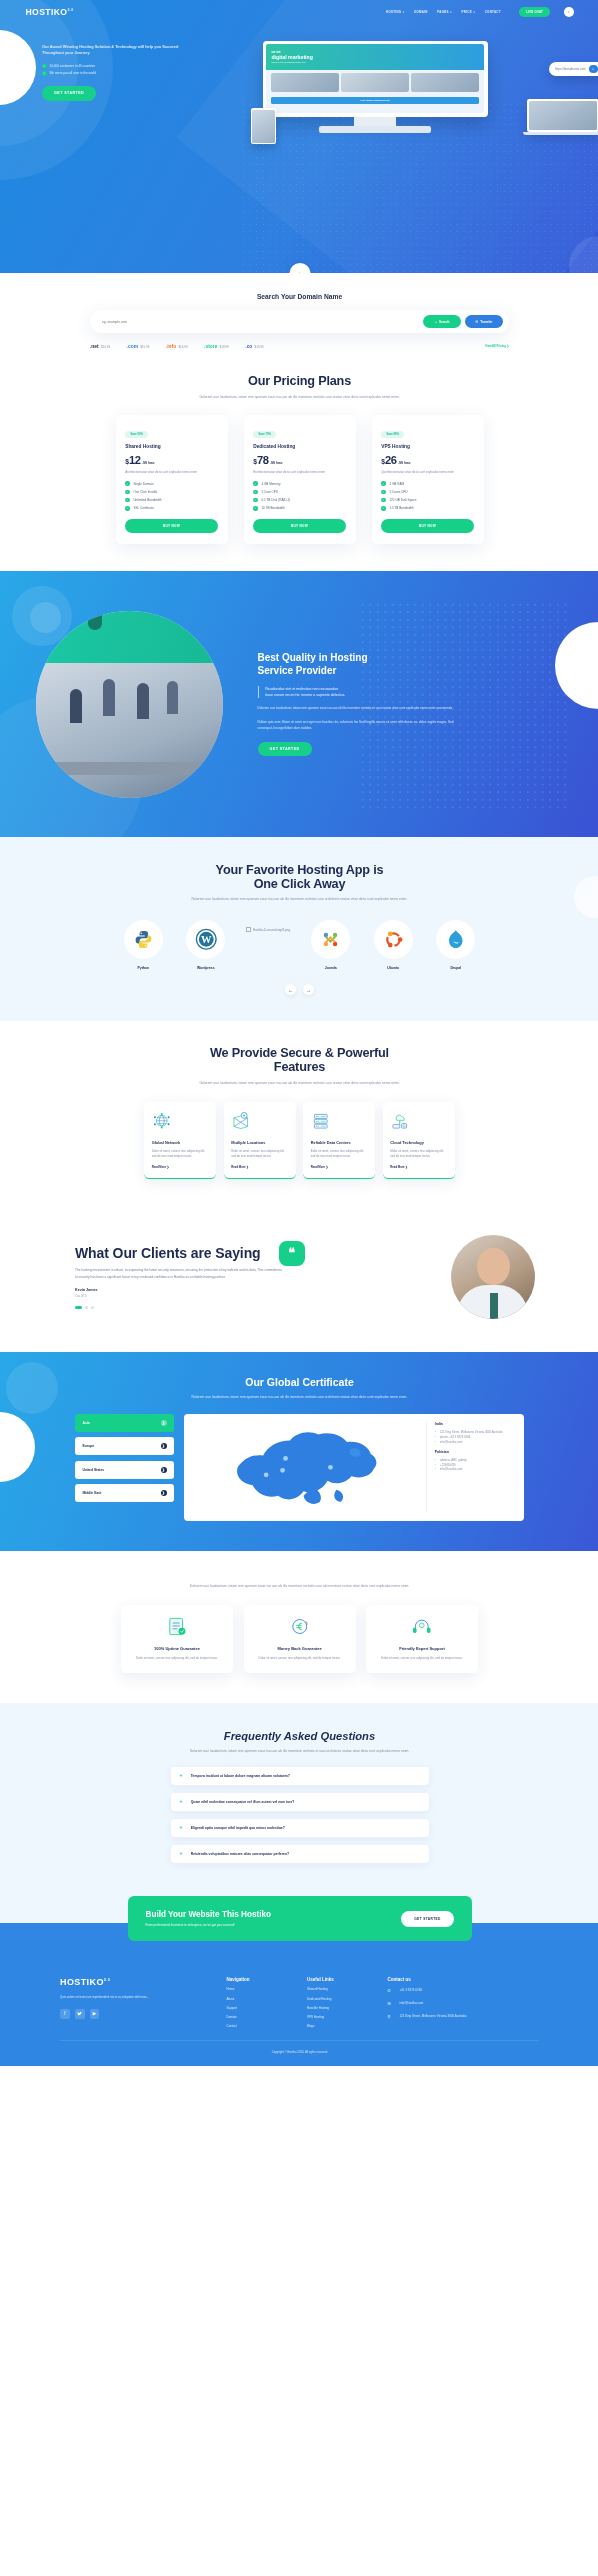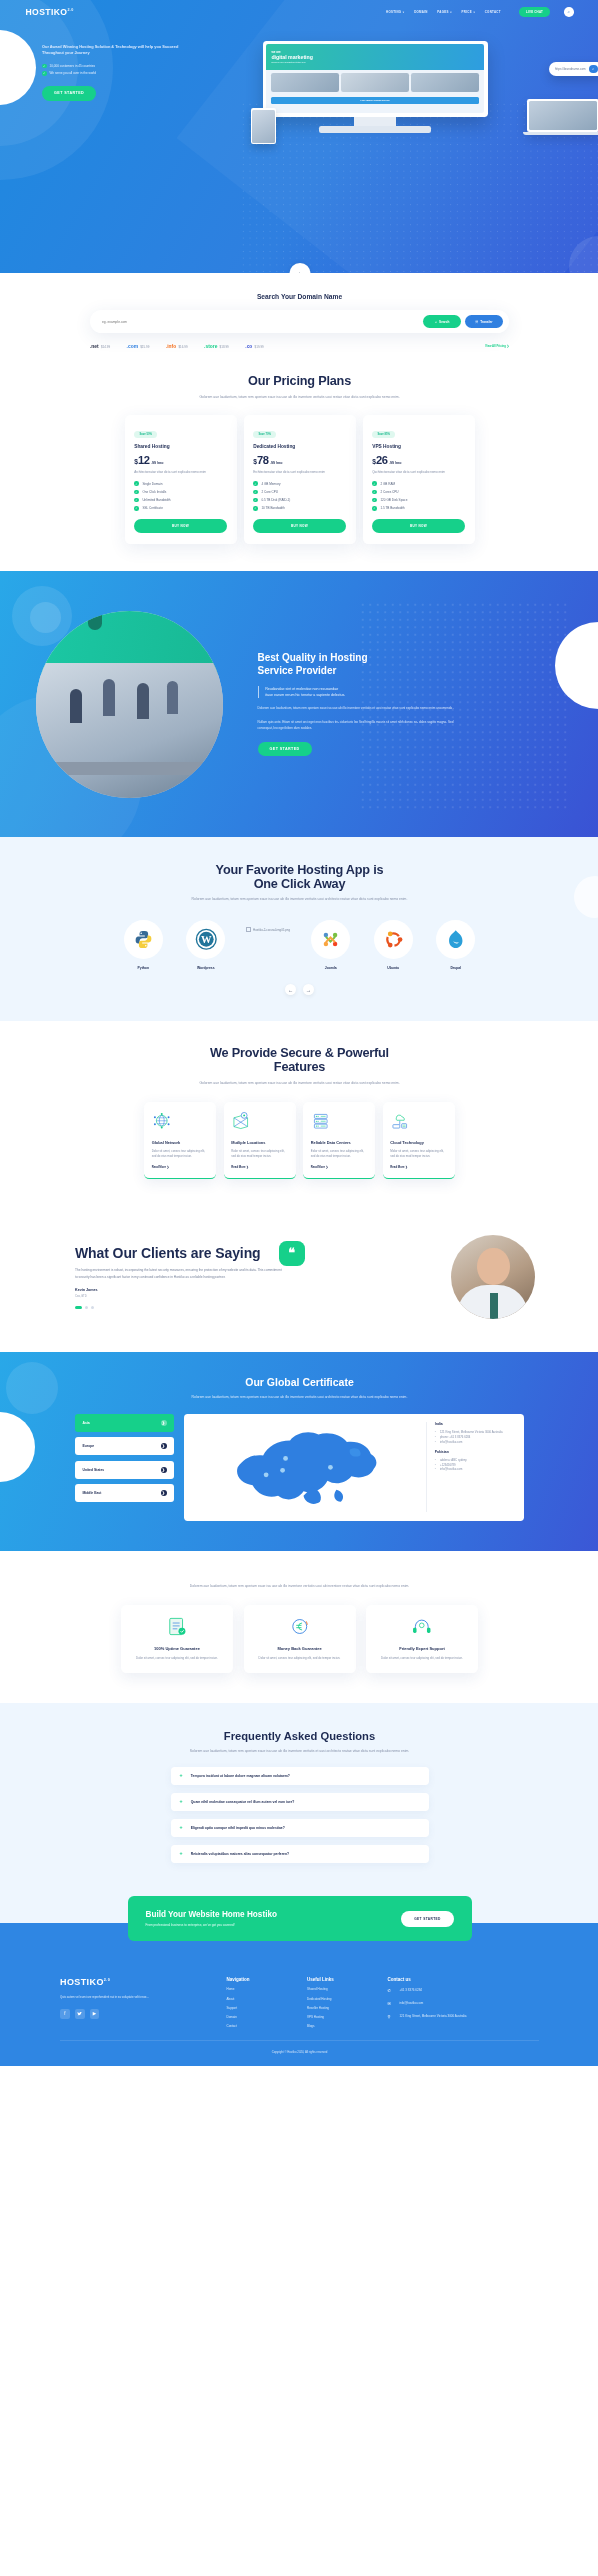--- a/index.html
+++ b/index.html
@@ -77,21 +77,21 @@
   .b-search{background:#16d08a;color:#fff;border:0;border-radius:13.5px;font-size:3.1px;font-weight:bold;padding:4.5px 12px;cursor:pointer;display:flex;align-items:center;gap:2.2px;}
   .b-transfer{background:#2f7fe0;color:#fff;border:0;border-radius:13.5px;font-size:3.1px;font-weight:bold;padding:4.5px 10.5px;margin-left:3.7px;cursor:pointer;display:flex;align-items:center;gap:2.2px;}
   .tlds{width:419px;margin:10.5px auto 0;display:flex;align-items:center;gap:16.5px;}
   .tld{display:flex;align-items:baseline;gap:2.2px;}
   .tld b{font-size:4.9px;font-weight:bold;}
   .tld span{font-size:3px;color:#8d98ad;}
   .viewall{margin-left:auto;font-size:2.8px;color:#16d08a;font-weight:bold;}
 
   
   .pricing{background:#fff;padding:3px 0 27px;}
-  .cards{display:flex;gap:7px;justify-content:center;margin-top:13.5px;}
+  .cards{display:flex;gap:16px;justify-content:center;margin-top:13.5px;}
   .pcard{width:112px;background:#fff;border-radius:5.2px;box-shadow:0 4.5px 16.5px rgba(35,70,130,.09);padding:9.7px 9.7px 11.2px;}
   .save{display:inline-block;background:#dff8ef;color:#16b98c;font-size:2.7px;font-weight:bold;border-radius:6.7px;padding:2.2px 5.2px;}
   .pcard h3{font-size:4.8px;margin-top:6px;color:#1d2a52;font-weight:bold;}
   .price{margin-top:4.5px;display:flex;align-items:baseline;color:#1d2a52;}
   .price .cur{font-size:6.7px;font-weight:bold;}
   .price .amt{font-size:11.2px;font-weight:bold;letter-spacing:-0.4px;}
   .price .cents{font-size:3.6px;font-weight:bold;margin-left:1.5px;}
   .pdesc{font-size:3px;line-height:1.7;color:#8590a8;margin-top:4.5px;}
   .plist{margin-top:6px;display:flex;flex-direction:column;gap:3.7px;}
   .plist div{display:flex;align-items:center;gap:3.7px;font-size:3.1px;color:#5b6780;}
@@ -186,21 +186,21 @@
   
   .guar{background:#fff;padding:27px 0 30px;}
   .gcards{display:flex;gap:10.5px;justify-content:center;margin-top:15px;}
   .gcard{width:112px;background:#fff;border-radius:5.2px;box-shadow:0 4.5px 15px rgba(35,70,130,.09);padding:10.5px 10.5px 12px;text-align:center;}
   .gicon{width:25.5px;height:21px;margin:0 auto;}
   .gcard h4{font-size:4px;color:#1d2a52;margin-top:6.7px;font-weight:bold;}
   .gcard p{font-size:2.9px;line-height:1.75;color:#8590a8;margin-top:4.5px;}
 
   
   .faq{background:#eef6fe;padding:27px 0 30px;}
-  .faq h2{text-align:center;font-size:11.2px;font-weight:bold;color:#1d2a52;}
+  .faq h2{text-align:center;font-size:11.2px;font-weight:bold;color:#1d2a52;font-style:italic;}
   .faqlist{width:258px;margin:12px auto 0;display:flex flex-direction:column;}
   .fq{background:#fff;border-radius:3.7px;padding:6.7px 9px;display:flex;align-items:center;gap:8.2px;margin-top:7.5px;box-shadow:0 2.2px 9px rgba(35,70,130,.06);cursor:pointer;}
   .fq .pl{color:#16d08a;font-size:5.2px;font-weight:bold;line-height:1;}
   .fq .qt{font-size:3.4px;font-weight:bold;color:#1d2a52;}
 
   
   .footwrap{position:relative;background:#2f86e3;padding-top:25.5px;}
   .ctabox{position:absolute;left:50%;transform:translateX(-50%);top:-27px;width:344px;background:#16d08a;border-radius:6px;padding:13.5px 18px;display:flex;align-items:center;}
   .ctabox h3{color:#fff;font-size:8.2px;font-weight:bold;}
   .ctabox p{color:#e4fff6;font-size:3.1px;margin-top:4.5px;}
@@ -774,21 +774,21 @@
         <span class="pl">+</span>
         <span class="qt">Reiciendis voluptatibus maiores alias consequatur perferen?</span>
       </div>
     </div>
   </section>
 
   <div style="height:30px;background:#eef6fe"></div>
   <footer class="footwrap">
     <div class="ctabox">
       <div>
-        <h3>Build Your Website Home Hostiko</h3>
+        <h3>Build Your Website This Hostiko</h3>
         <p>From professional business to enterprise, we've got you covered!</p>
       </div>
       <button class="btn-white">GET STARTED</button>
     </div>
 
     <div class="footer">
       <div class="fcol1">
         <div class="flogo">
           <span>HOSTIKO</span><sup>2.0</sup>
         </div>

